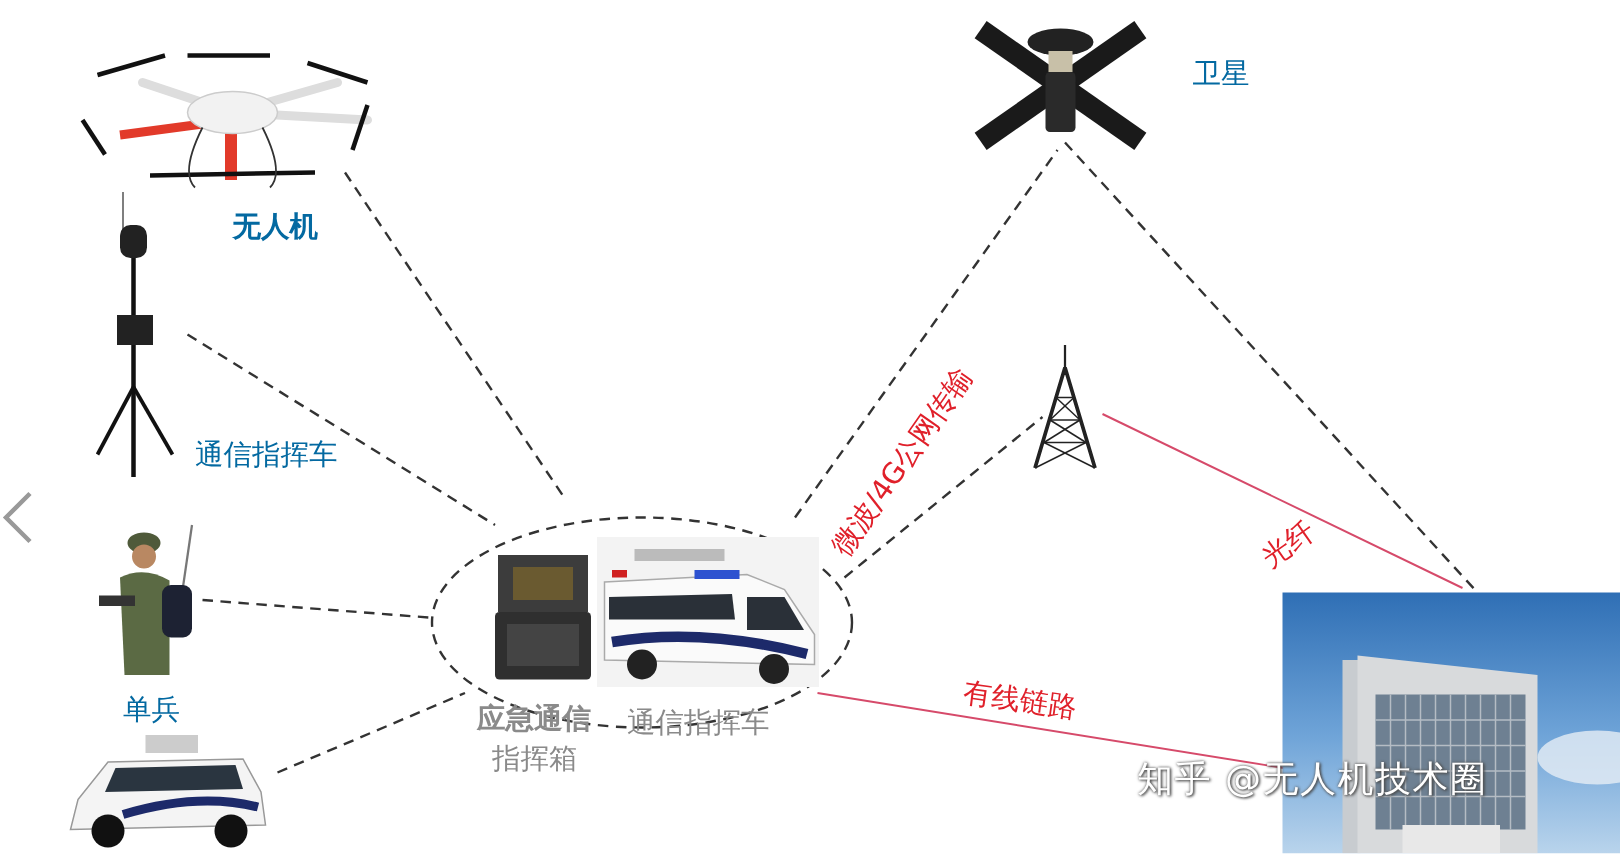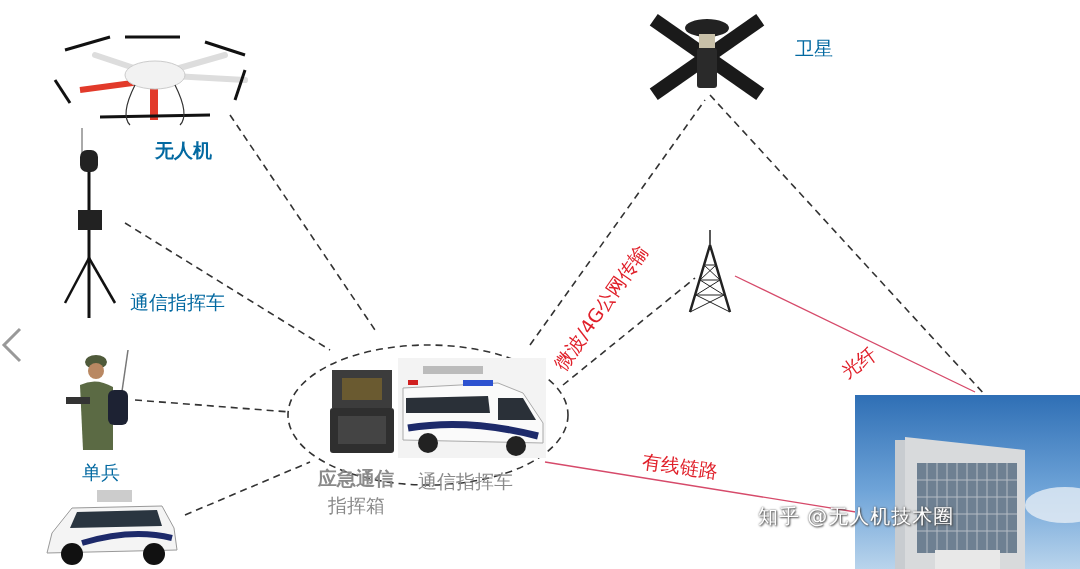--- a/index.html
+++ b/index.html
@@ -4,21 +4,21 @@
 <style>
   html,body{margin:0;padding:0;background:#fff;}
   body{width:1080px;height:569px;position:relative;overflow:hidden;font-family:"DejaVu Sans","Liberation Sans",sans-serif;}
   .stage{position:absolute;left:0;top:0;width:1080px;height:569px;}
   svg.links{position:absolute;left:0;top:0;}
   .label{position:absolute;color:#0369a1;font-size:19px;white-space:nowrap;}
   .label.gray{color:#8a8a8a;font-size:19px;}
   .label.red{color:#e0202a;font-size:19px;}
   .node{position:absolute;}
   .nav-arrow{position:absolute;left:0;top:325px;width:26px;height:40px;cursor:pointer;}
-  .watermark{position:absolute;left:758px;top:503px;font-size:20px;color:#fff;text-shadow:0 0 2px #555,1px 1px 2px #444;white-space:nowrap;letter-spacing:1px;}
+  .watermark{position:absolute;left:758px;top:503px;font-size:24px;color:#fff;text-shadow:0 0 2px #555,1px 1px 2px #444;white-space:nowrap;letter-spacing:1px;}
   .hq{position:absolute;left:855px;top:395px;width:225px;height:174px;overflow:hidden;background:linear-gradient(180deg,#2f6fb5 0%,#6fa4d8 55%,#b9d4ec 100%);}
 </style>
 </head>
 <body>
 
 <div class="stage">
 
   <svg class="links" width="1080" height="569">
     <g stroke="#333" stroke-width="1.6" fill="none" stroke-dasharray="7,5">
 

